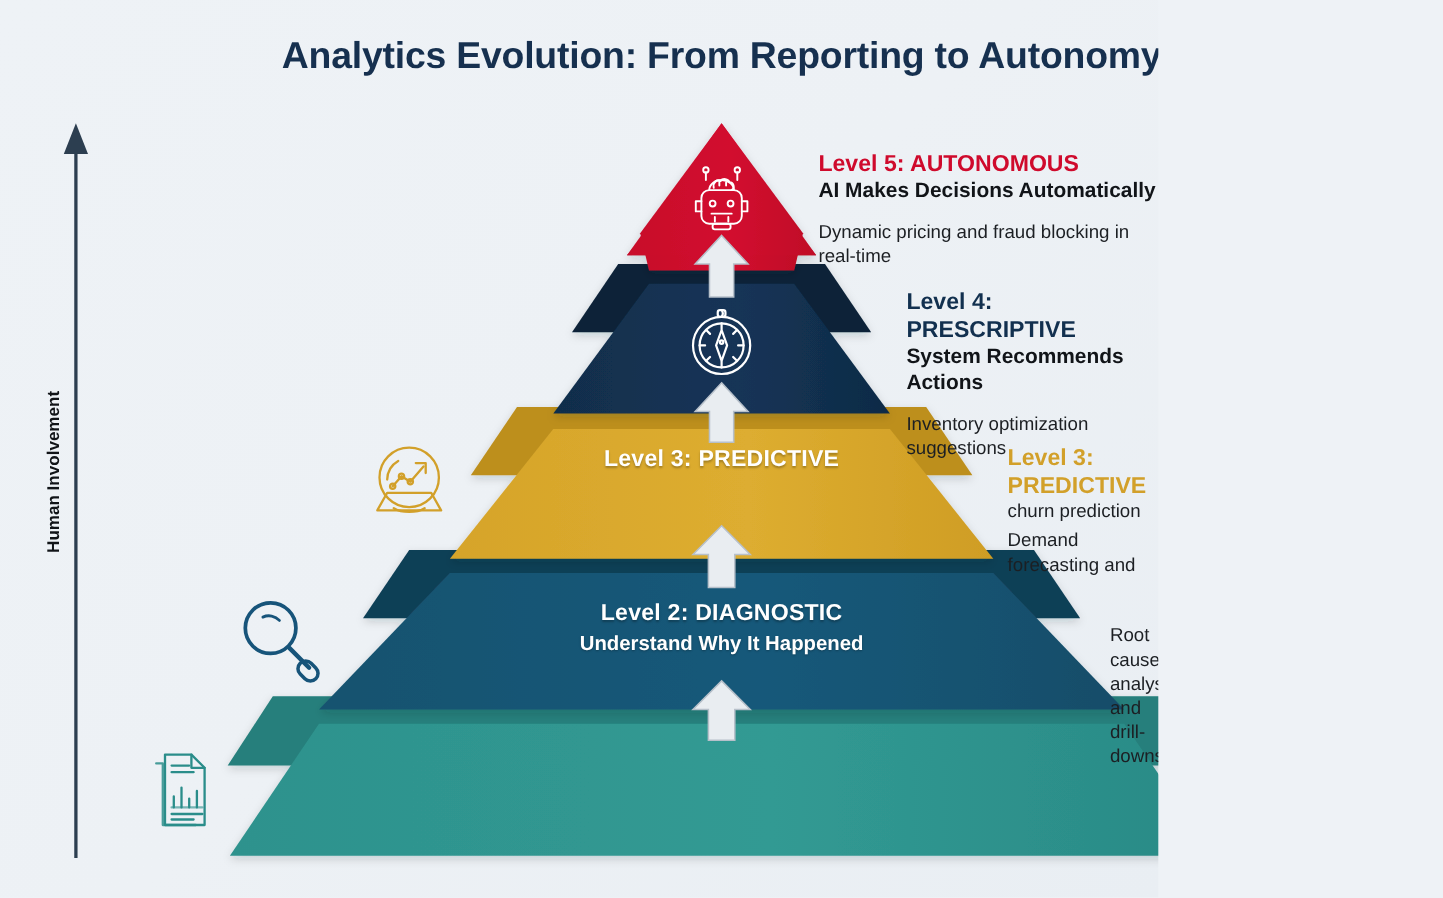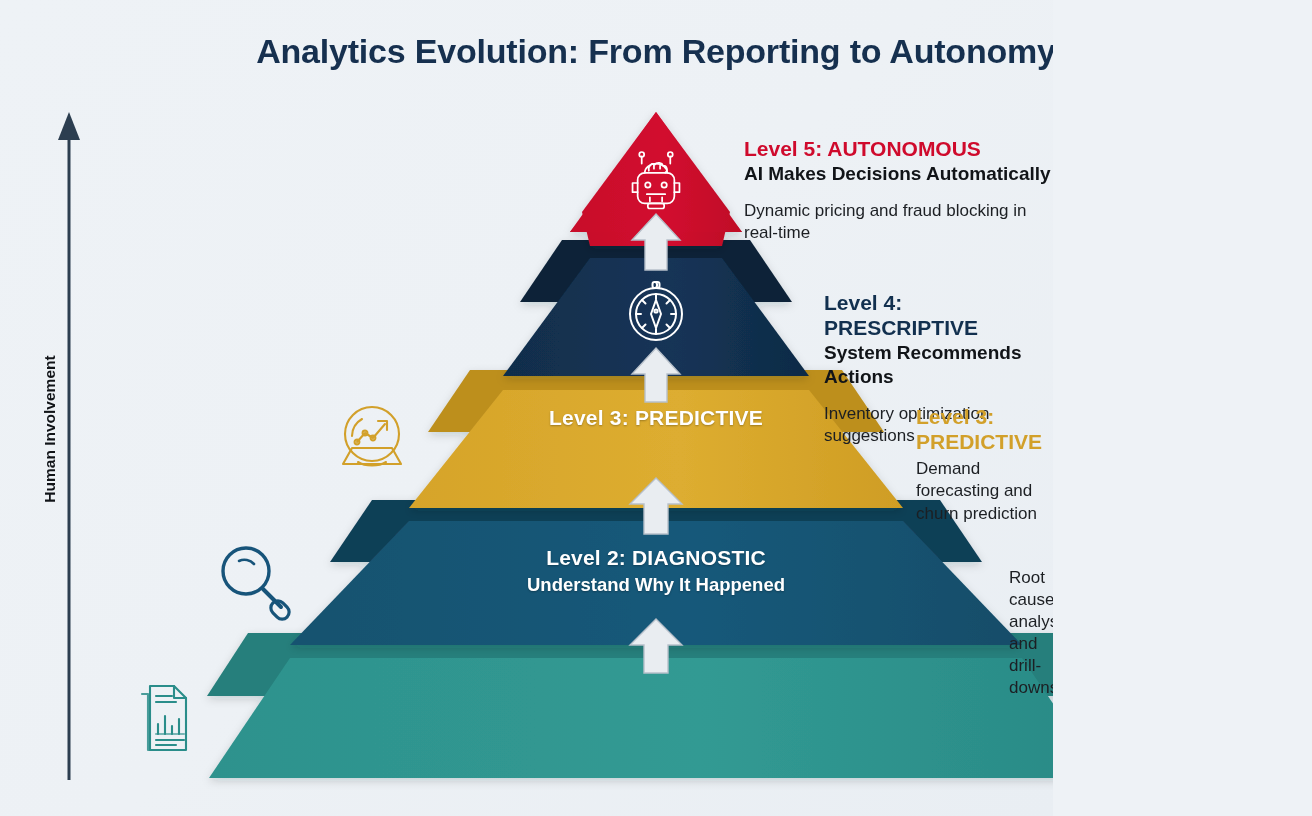--- a/index.html
+++ b/index.html
@@ -264,29 +264,29 @@
     <div class="t-title">Level 3: PREDICTIVE</div>
   </div>
 
   <div class="side-block" id="side-5">
     <div class="s-title" style="color:#cf0a2c;">Level 5: AUTONOMOUS</div>
     <div class="s-sub">AI Makes Decisions Automatically</div>
     <div class="s-desc">Dynamic pricing and fraud blocking in real-time</div>
   </div>
 
   <div class="side-block" id="side-4">
-    <div class="s-title" style="color:#12304f;margin-top:28px;">Level 4: PRESCRIPTIVE</div>
+    <div class="s-title" style="color:#12304f;">Level 4: PRESCRIPTIVE</div>
     <div class="s-sub">System Recommends Actions</div>
     <div class="s-desc">Inventory optimization suggestions</div>
   </div>
 
   <div class="side-block" id="side-3">
     <div class="s-title" style="color:#d2a02a;">Level 3: PREDICTIVE</div>
+    <div class="s-desc" style="margin-top:0;">churn prediction</div>
     <div class="s-desc" style="margin-top:4px;">Demand forecasting and</div>
-    <div class="s-desc" style="margin-top:0;">churn prediction</div>
   </div>
 
   <div class="side-block" id="side-2">
     <div class="s-desc">Root cause analysis</div>
     <div class="s-desc" style="margin-top:0;">and drill-downs</div>
   </div>
 
 </div>
 
 </body></html>

